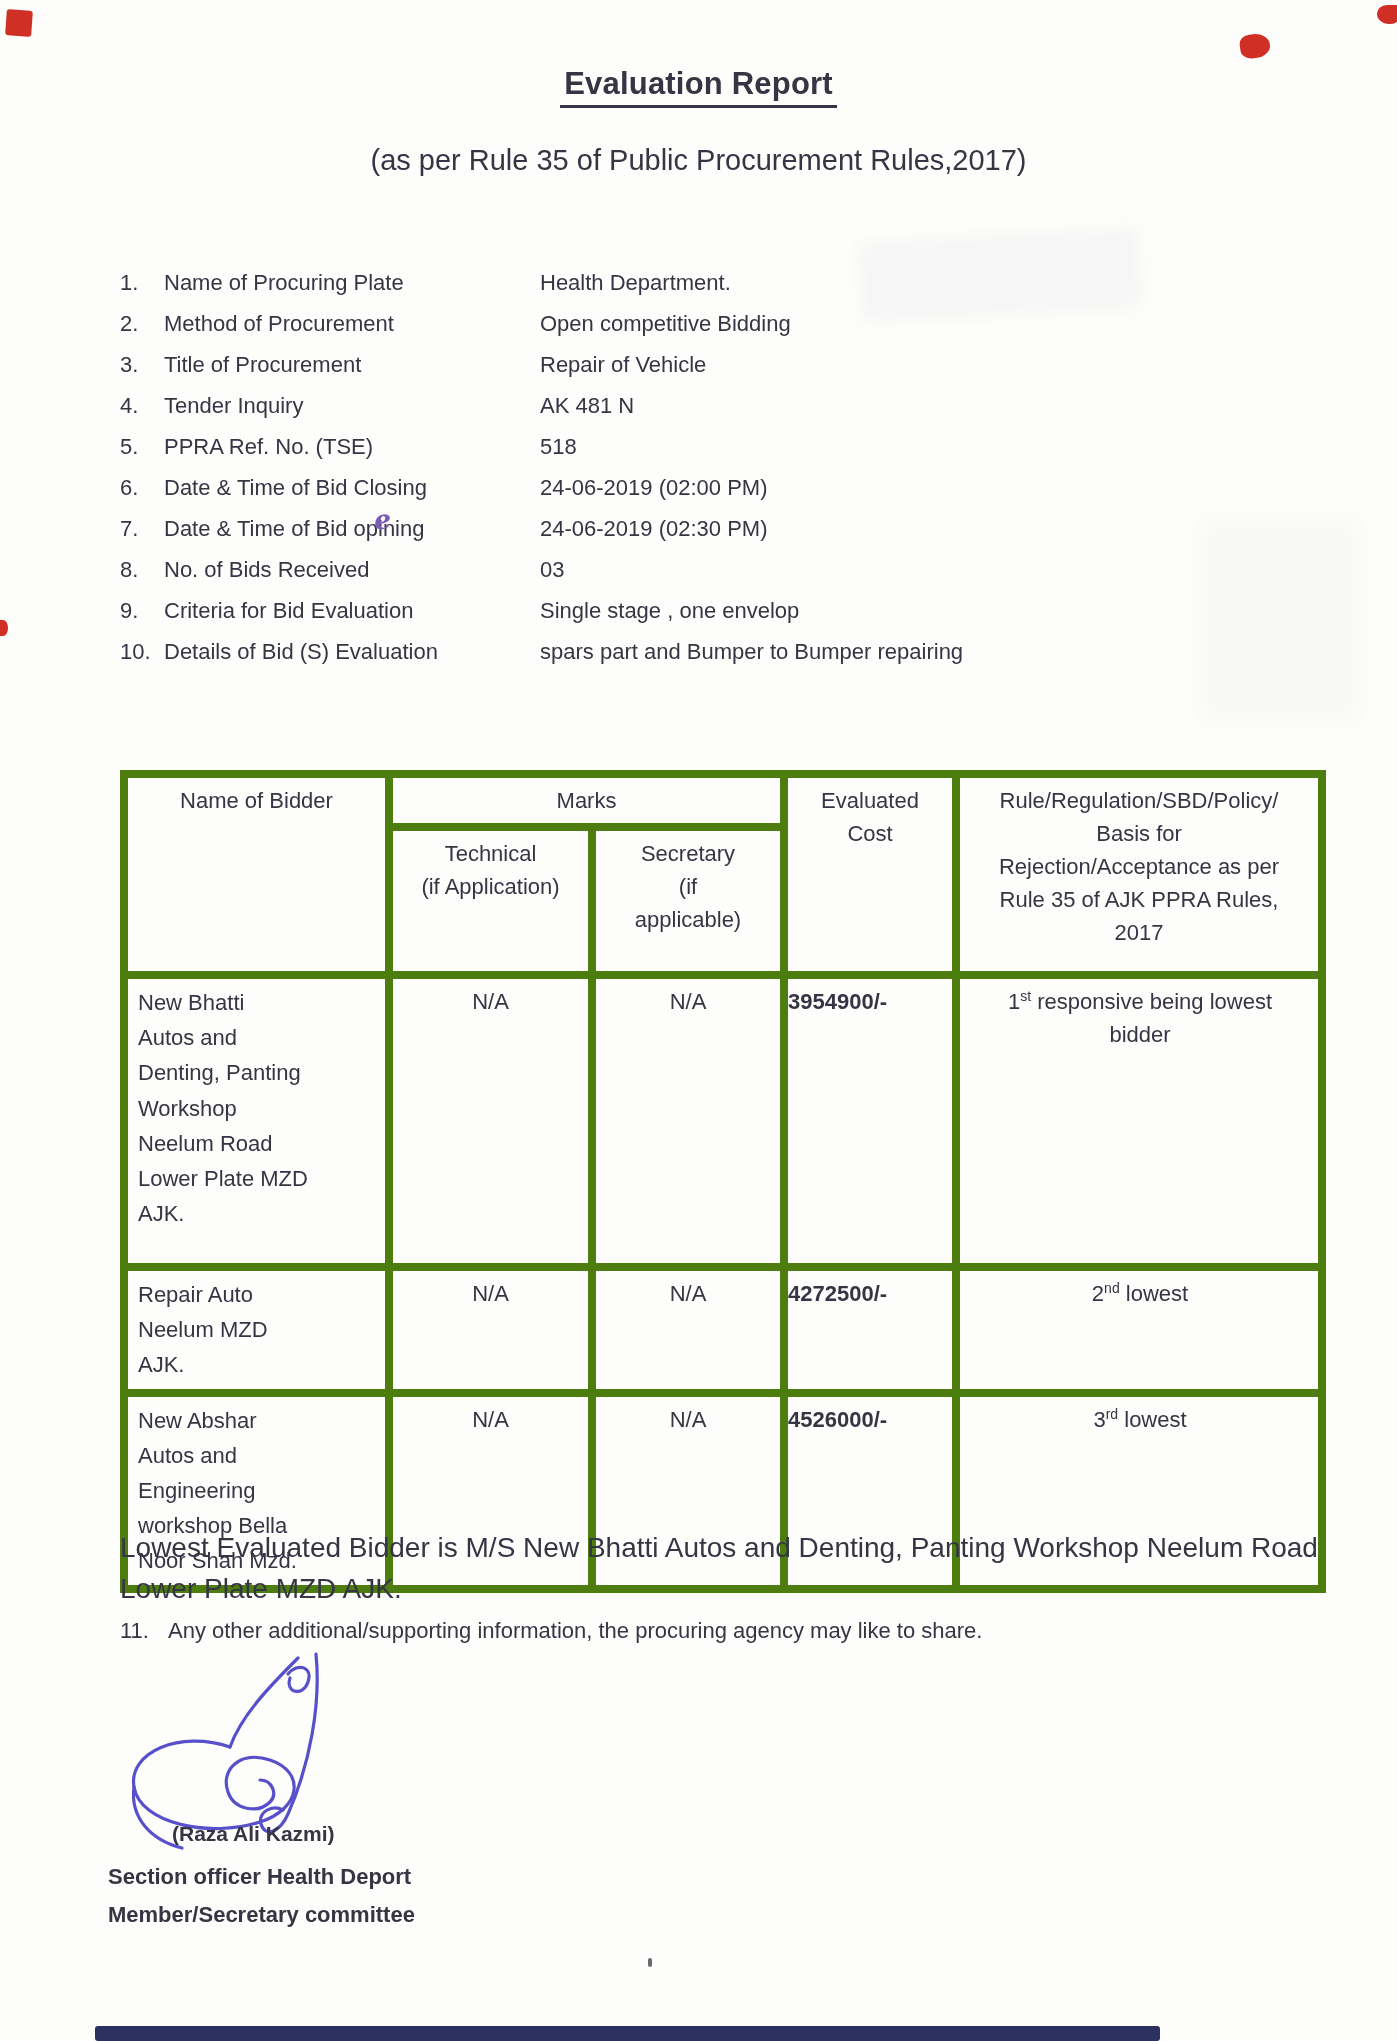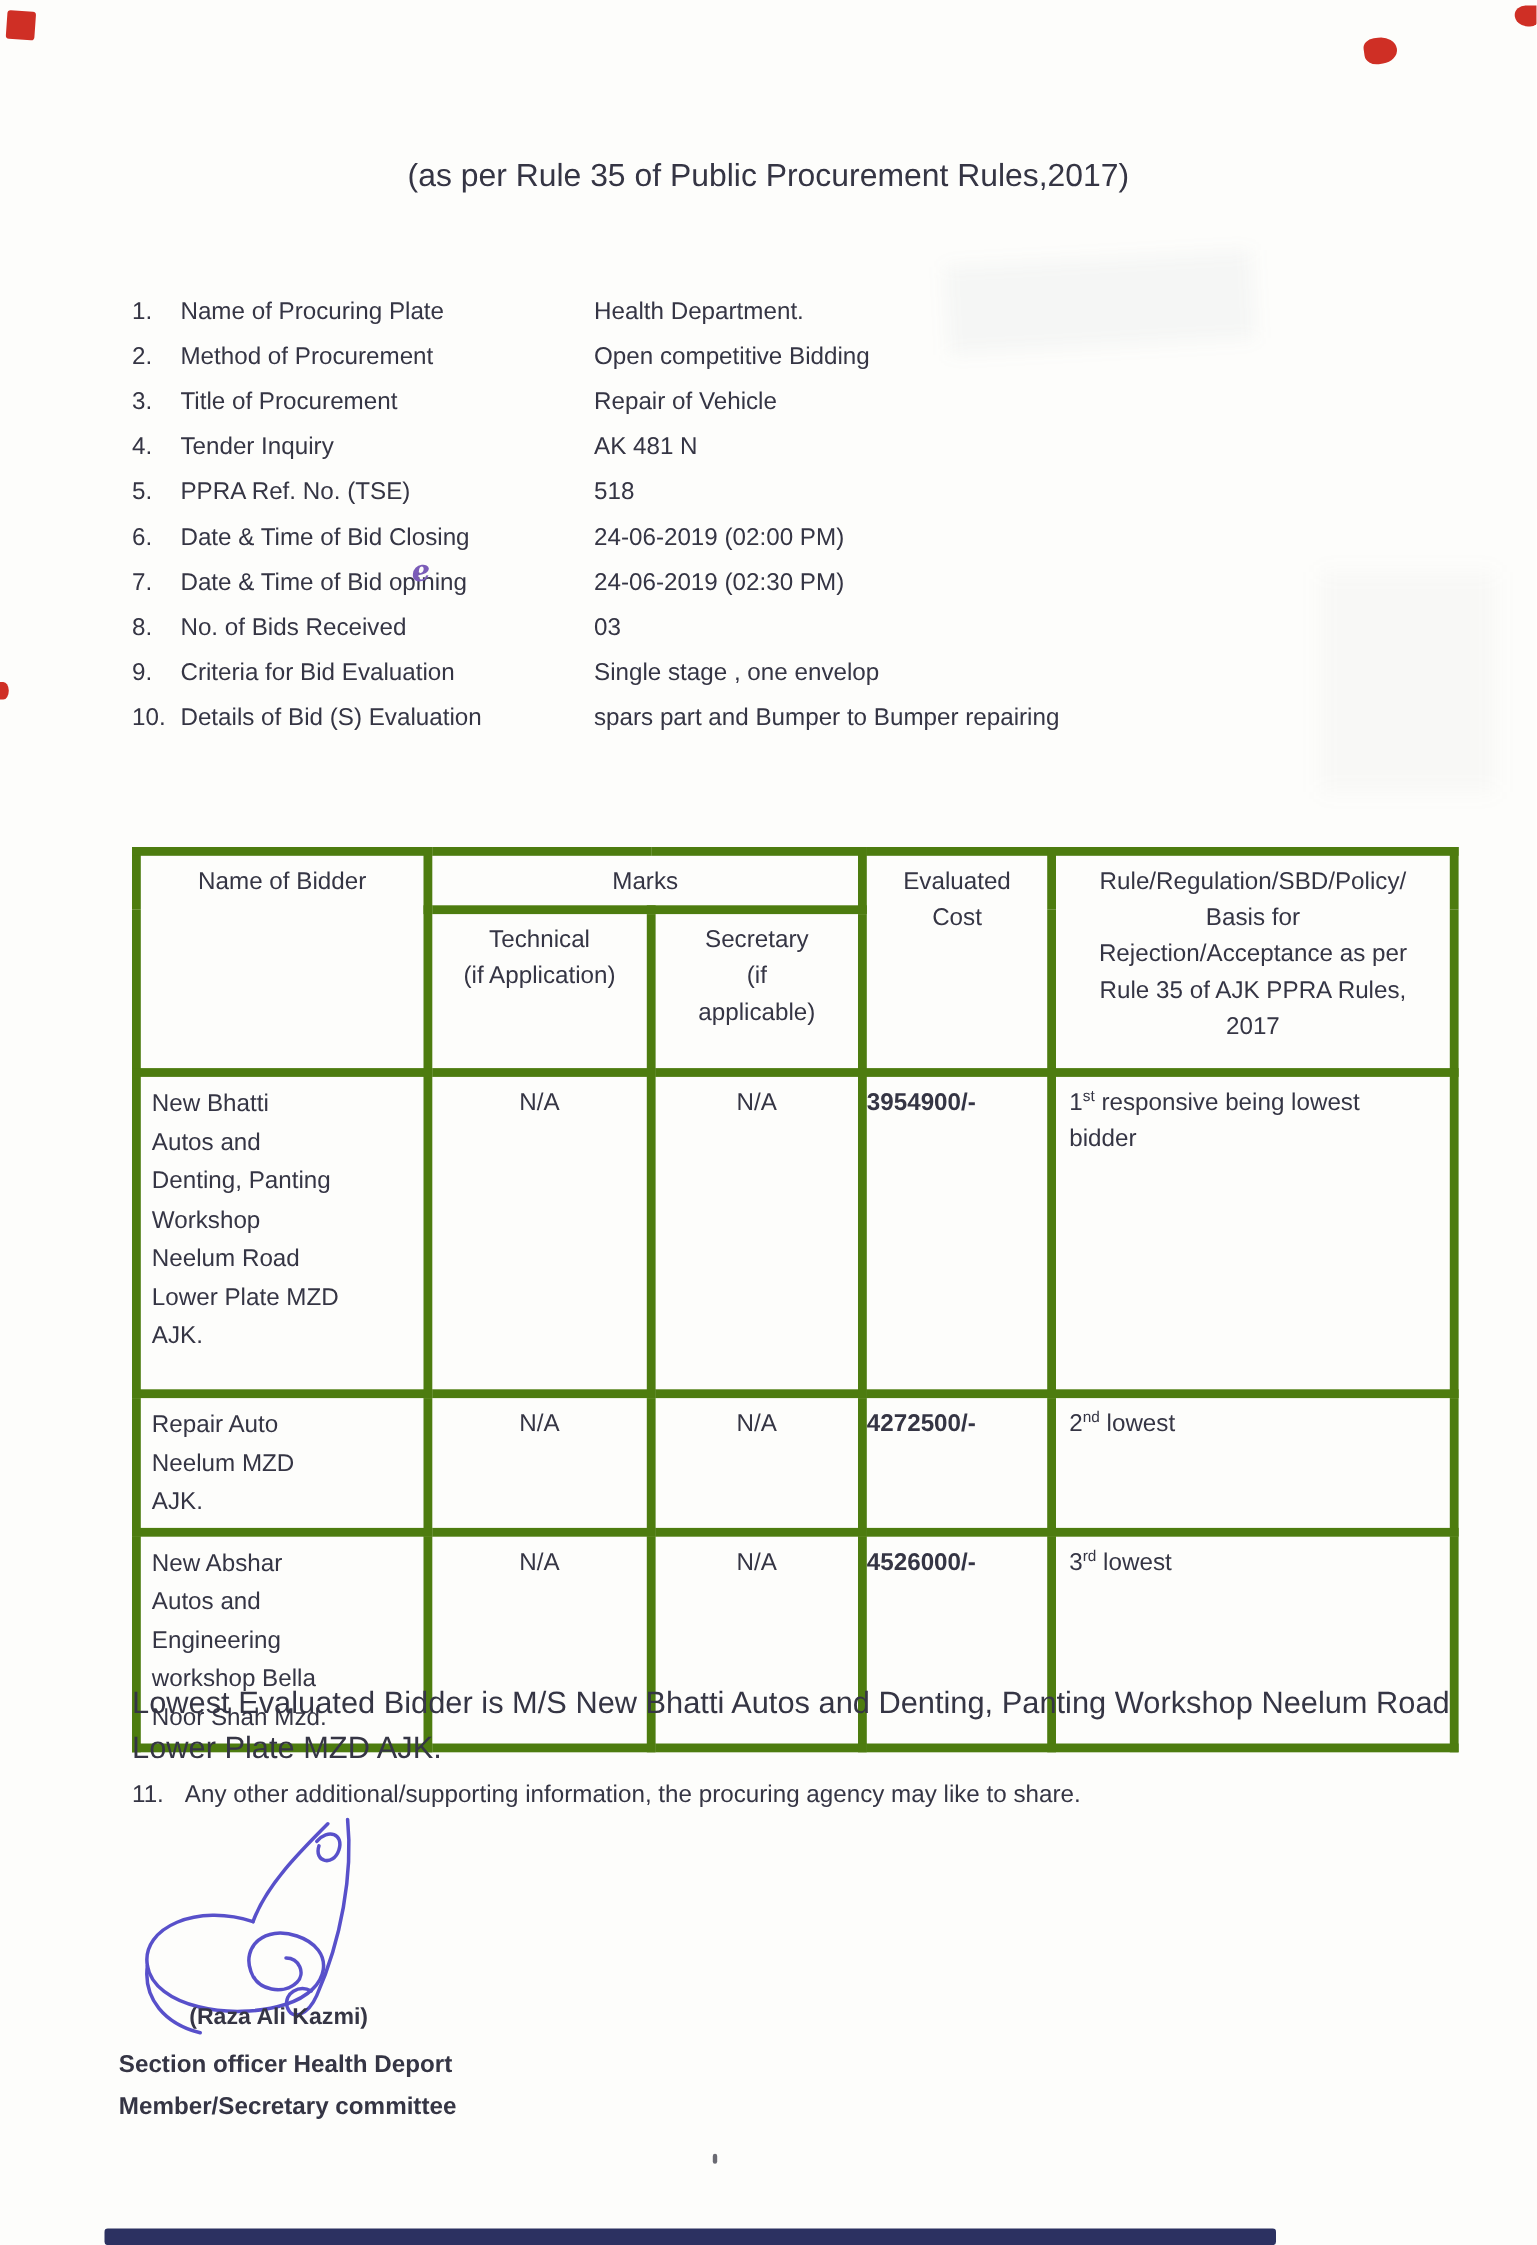--- a/index.html
+++ b/index.html
@@ -46,21 +46,21 @@
   .eval-table td{border:8px solid #4d7c0f;vertical-align:top;padding:6px 10px;line-height:1.5;}
   .eval-table .th{text-align:center;}
   tr.h1{height:40px;}
   tr.h2{height:148px;}
   tr.r1{height:292px;}
   tr.r2{height:102px;}
   tr.r3{height:190px;}
   .eval-table .bidder{text-align:left;line-height:1.6;}
   .eval-table .na{text-align:center;}
   .eval-table .cost{font-weight:bold;text-align:left;padding-left:0;}
-  .eval-table .basis{text-align:left;padding-left:12px;}
+  .eval-table .basis{text-align:center;padding-left:12px;}
   .eval-table sup{font-size:14px;}
   
   .note{position:absolute;left:120px;top:1528px;width:1215px;font-size:28px;line-height:1.45;}
   .item11{position:absolute;left:120px;top:1618px;width:1220px;font-size:22px;display:flex;}
   .num11{width:48px;flex:0 0 48px;}
   
   .signature{position:absolute;left:120px;top:1652px;pointer-events:none;}
   .sig-name{position:absolute;left:172px;top:1822px;font-size:21px;font-weight:bold;}
   .sig-t1{position:absolute;left:108px;top:1864px;font-size:22px;font-weight:bold;}
   .sig-t2{position:absolute;left:108px;top:1902px;font-size:22px;font-weight:bold;}
@@ -72,20 +72,23 @@
 
 <div class="page">
 
   <div class="red-mark mk-tl"></div>
   <div class="red-mark mk-tr"></div>
   <div class="red-mark mk-corner"></div>
   <div class="red-mark mk-left"></div>
   <div class="shadow1"></div>
   <div class="shadow2"></div>
 
+  <div class="title-wrap">
+    <span class="title">Evaluation Report</span>
+  </div>
   <div class="subtitle">(as per Rule 35 of Public Procurement Rules,2017)</div>
 
   <div class="details">
     <div class="drow">
       <span class="dnum">1.</span>
       <span class="dlabel">Name of Procuring Plate</span>
       <span class="dvalue">Health Department.</span>
     </div>
     <div class="drow">
       <span class="dnum">2.</span>

